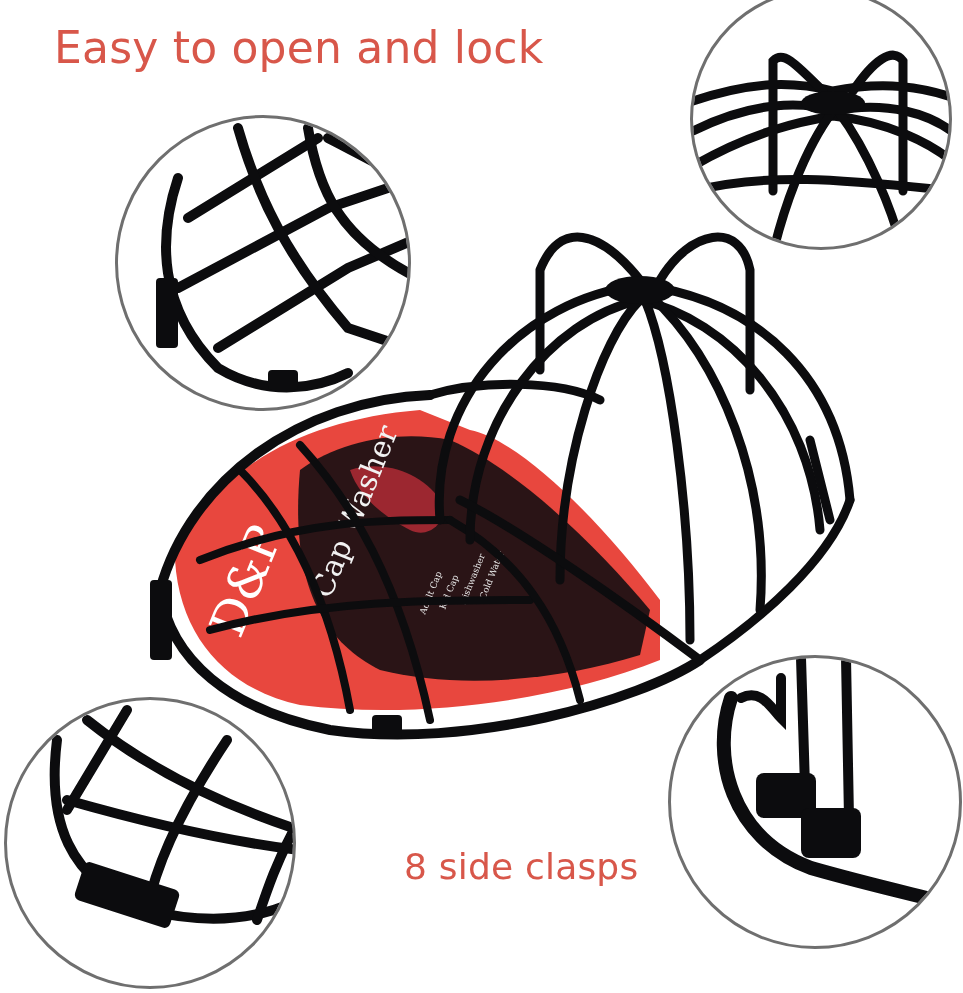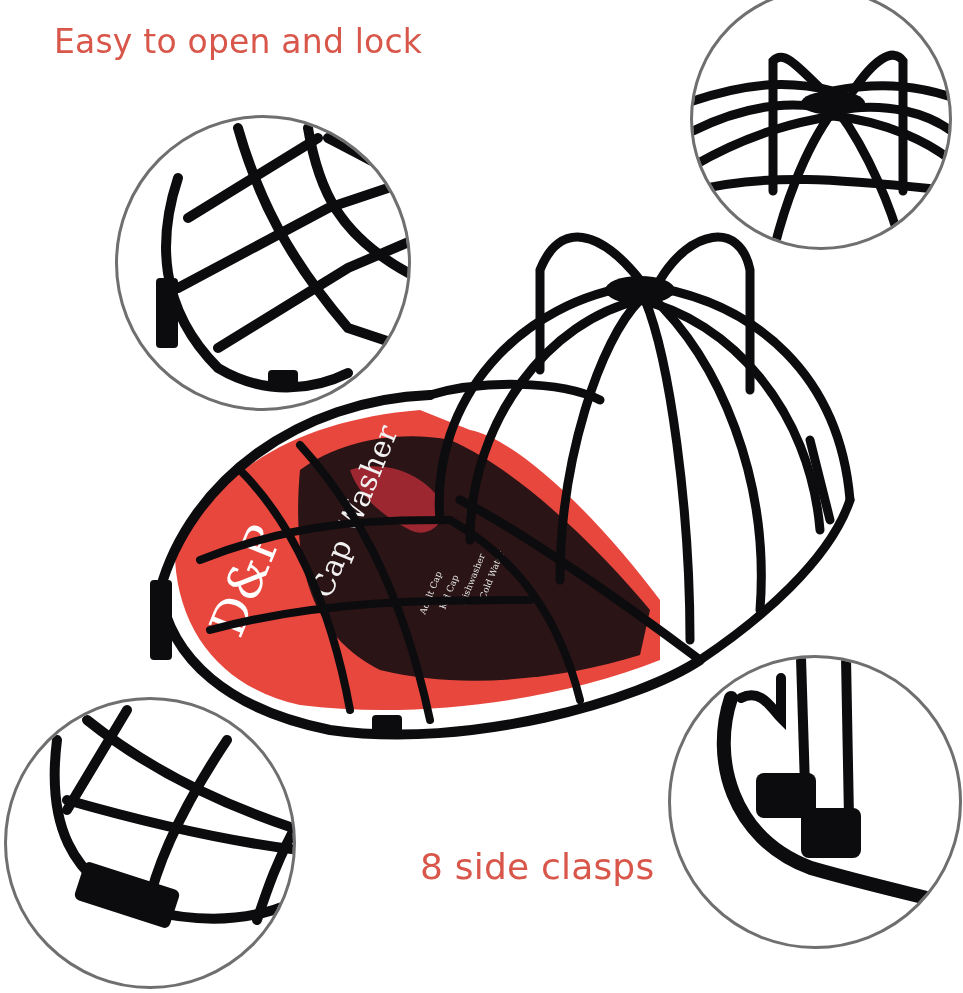--- a/index.html
+++ b/index.html
@@ -1,20 +1,20 @@
 <!DOCTYPE html>
 <html><head>
 <meta charset="utf-8">
 <style>
   html, body { margin: 0; padding: 0; background: #ffffff; }
   body { width: 963px; height: 993px; position: relative; overflow: hidden;
          font-family: "DejaVu Sans", "Liberation Sans", sans-serif; }
   .caption { position: absolute; color: #d8574a; font-weight: 400; white-space: nowrap; letter-spacing: 0.2px; }
-  #cap-top { left: 54px; top: 22px; font-size: 33px; }
-  #cap-bottom { left: 420px; top: 846px; font-size: 36px; }
+  #cap-top { left: 54px; top: 22px; font-size: 44px; }
+  #cap-bottom { left: 404px; top: 846px; font-size: 36px; }
   svg.scene { position: absolute; left: 0; top: 0; }
   .inset { position: absolute; border-radius: 50%; border: 3px solid #6f6f6f; background: #fff; overflow: hidden; box-sizing: border-box; }
 </style>
 </head>
 <body>
 
 <svg class="scene" width="963" height="993" viewBox="0 0 963 993">
 
   <g>
     <path d="M175 560 C 210 470, 300 420, 420 410 L 470 430 C 520 440, 600 520, 660 600 L 660 660 C 560 700, 420 720, 300 705 C 230 690, 180 640, 175 560 Z" fill="#e8473e"></path>

